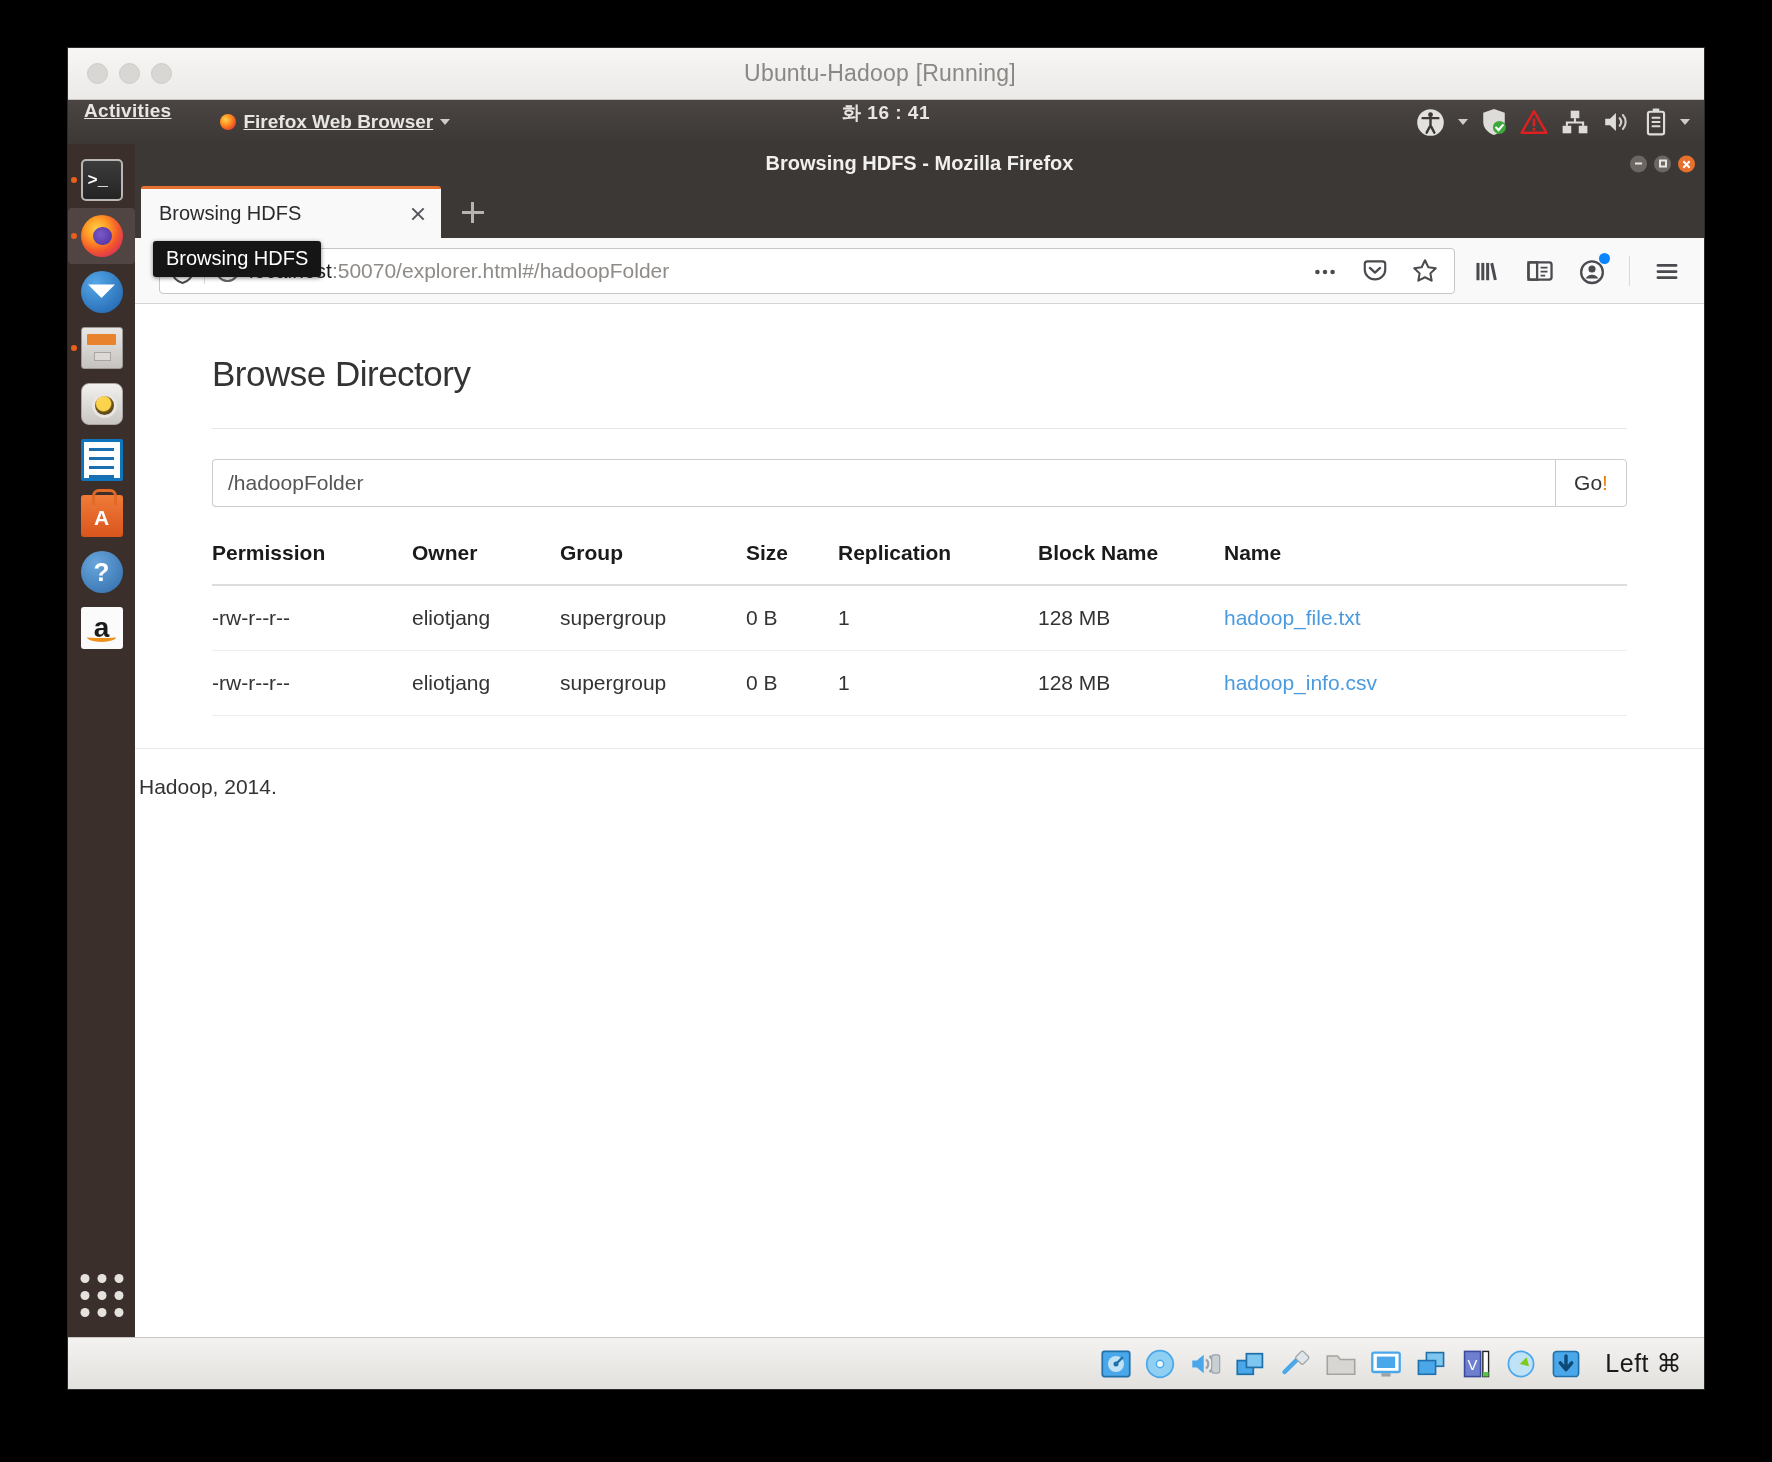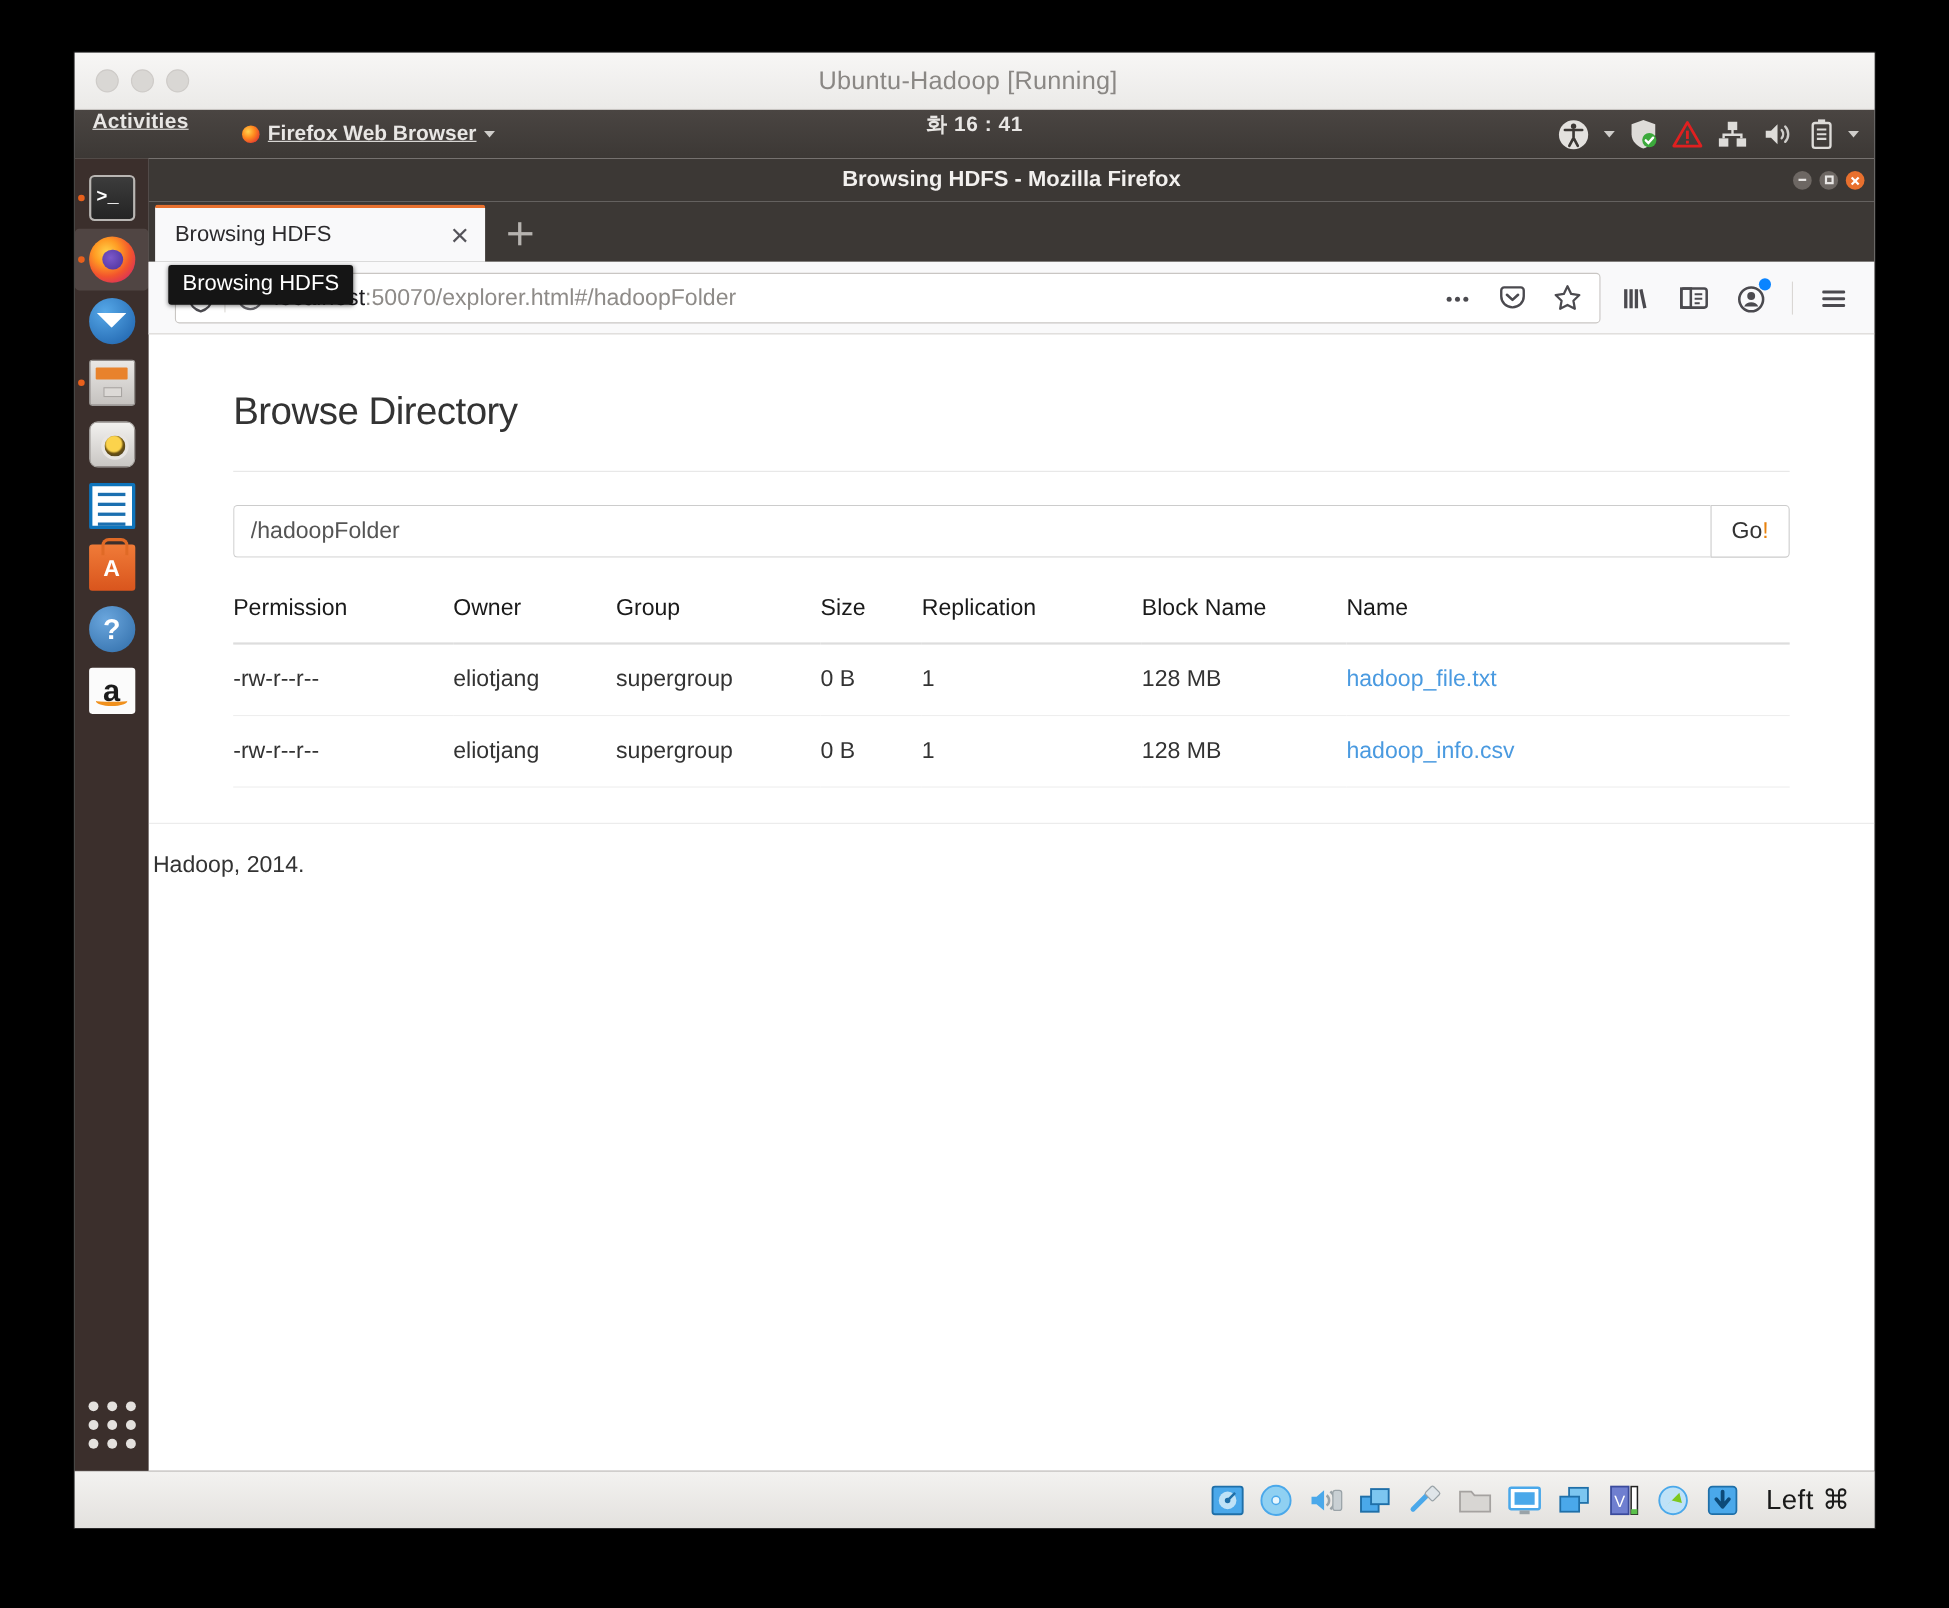--- a/index.html
+++ b/index.html
@@ -316,21 +316,21 @@
     background: #fff; color: #333; font-size: 21px;
     font-family: "Liberation Sans", sans-serif; cursor: pointer;
   }
   #go-btn b { color: #e8820e; font-weight: normal; }
 
   table#fs-table {
     width: calc(100% - 34px); margin: 34px 17px 0 17px;
     border-collapse: collapse; font-size: 21px; color: #333;
   }
   #fs-table th {
-    text-align: left; font-weight: normal; color: #1a1a1a;
+    text-align: left; font-weight: bold; color: #1a1a1a;
     padding: 0 0 19px 0; border-bottom: 2px solid #dddddd;
   }
   #fs-table td {
     padding: 20px 0 20px 0; border-bottom: 1px solid #eeeeee;
   }
   #fs-table a { color: #4a9ae0; text-decoration: none; }
   .c-perm { width: 200px; } .c-owner { width: 148px; }
   .c-group { width: 186px; } .c-size { width: 92px; }
   .c-repl { width: 200px; margin-left: 32px; } .c-block { width: 186px; }
 

